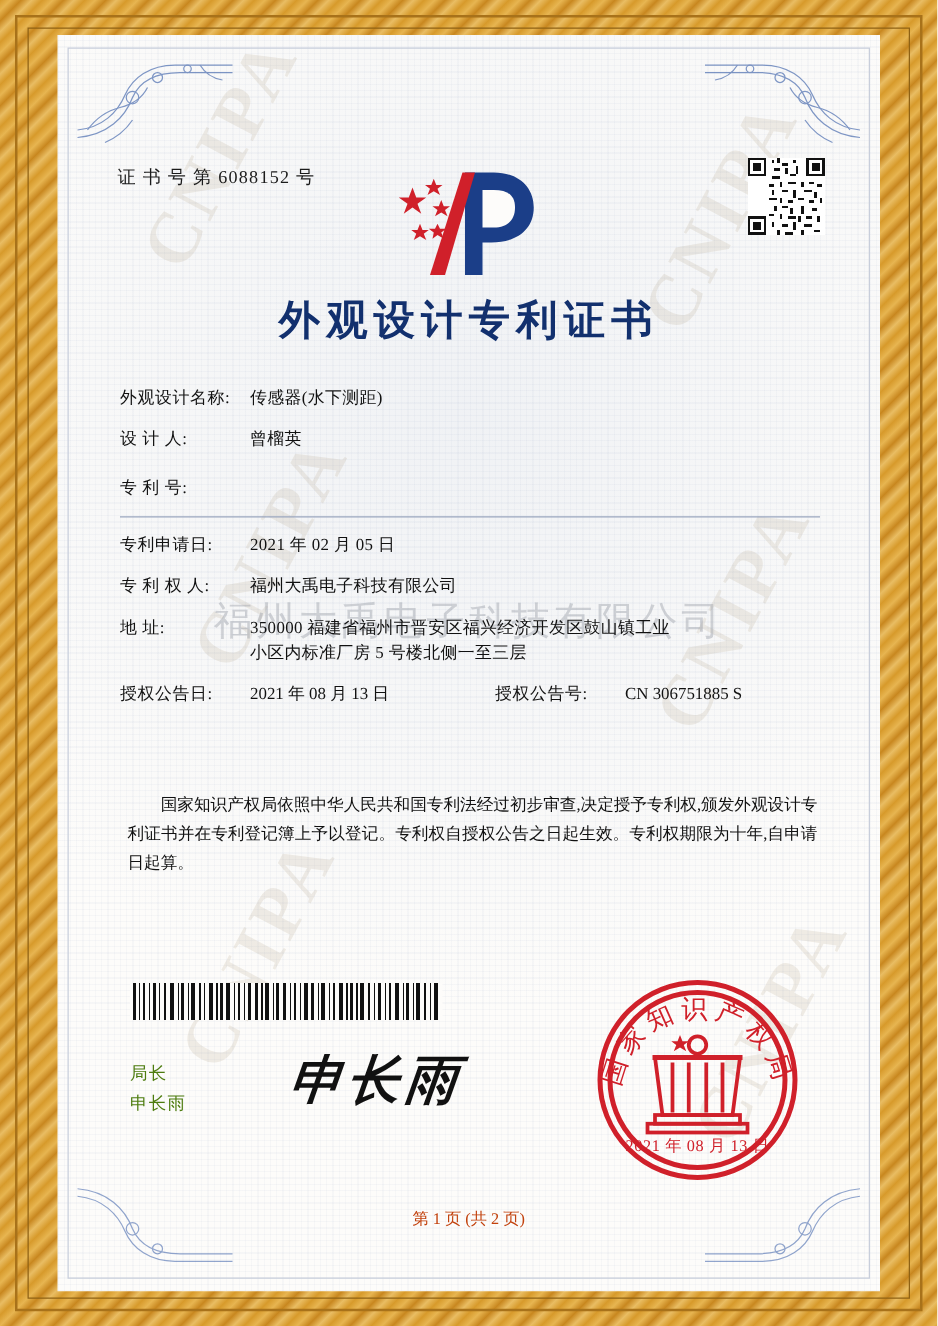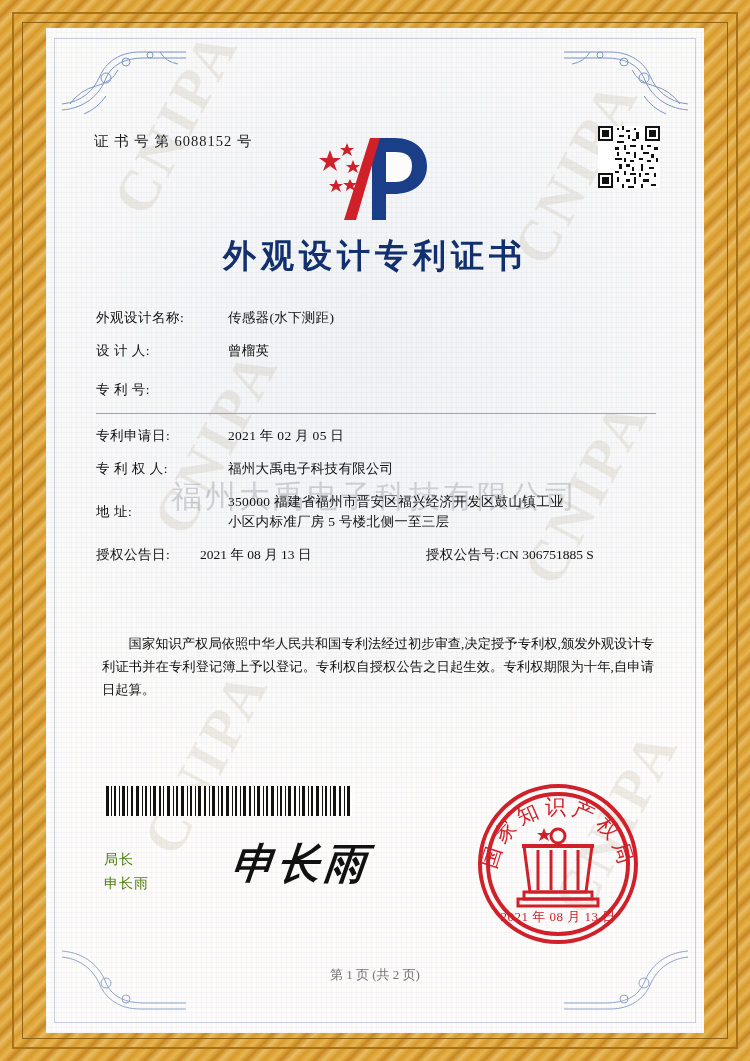--- a/index.html
+++ b/index.html
@@ -133,24 +133,23 @@
   
   .fields {
     position: absolute;
     left: 50px; top: 280px;
     width: 560px;
     color: #111;
     font-size: 13.5px;
   }
   .row {
     display: flex;
-    align-items: center;
+    align-items: flex-start;
     margin-bottom: 13px;
     line-height: 20px;
-    gap: 28px;
   }
   .row .lbl {
     width: 104px;
     flex: 0 0 104px;
     letter-spacing: 0.5px;
   }
   .row .val {
     flex: 1;
     letter-spacing: 0.3px;
   }
@@ -166,21 +165,21 @@
 
   .two-col {
     display: flex;
     align-items: flex-start;
     margin-bottom: 10px;
     line-height: 20px;
   }
   .two-col .c1 { width: 300px; flex: 0 0 300px; display: flex; align-items: flex-end; }
   .two-col .c2 { flex: 1; display: flex; }
   .two-col .lbl2 { width: 104px; flex: 0 0 104px; letter-spacing: 0.5px; }
-  .two-col .lbl3 { width: 104px; flex: 0 0 104px; letter-spacing: 0.5px; text-align: right; }
+  .two-col .lbl3 { width: 104px; flex: 0 0 104px; letter-spacing: 0.5px; }
 
   
   .body-text {
     position: absolute;
     left: 52px; top: 604px;
     width: 556px;
     font-size: 13.3px;
     line-height: 23px;
     color: #111;
     text-align: justify;
@@ -242,21 +241,21 @@
     color: #d0202a;
     letter-spacing: 0.5px;
   }
 
   
   .page-no {
     position: absolute;
     left: 0; right: 0; top: 938px;
     text-align: center;
     font-size: 13px;
-    color: #737373;
+    color: #c2410c;
   }
   .footer-note {
     position: absolute;
     left: 0; right: 0; bottom: 14px;
     text-align: center;
   }
   .footer-note span {
     display: inline-block;
     border: 1px solid #2f4a86;
     padding: 3px 12px;

